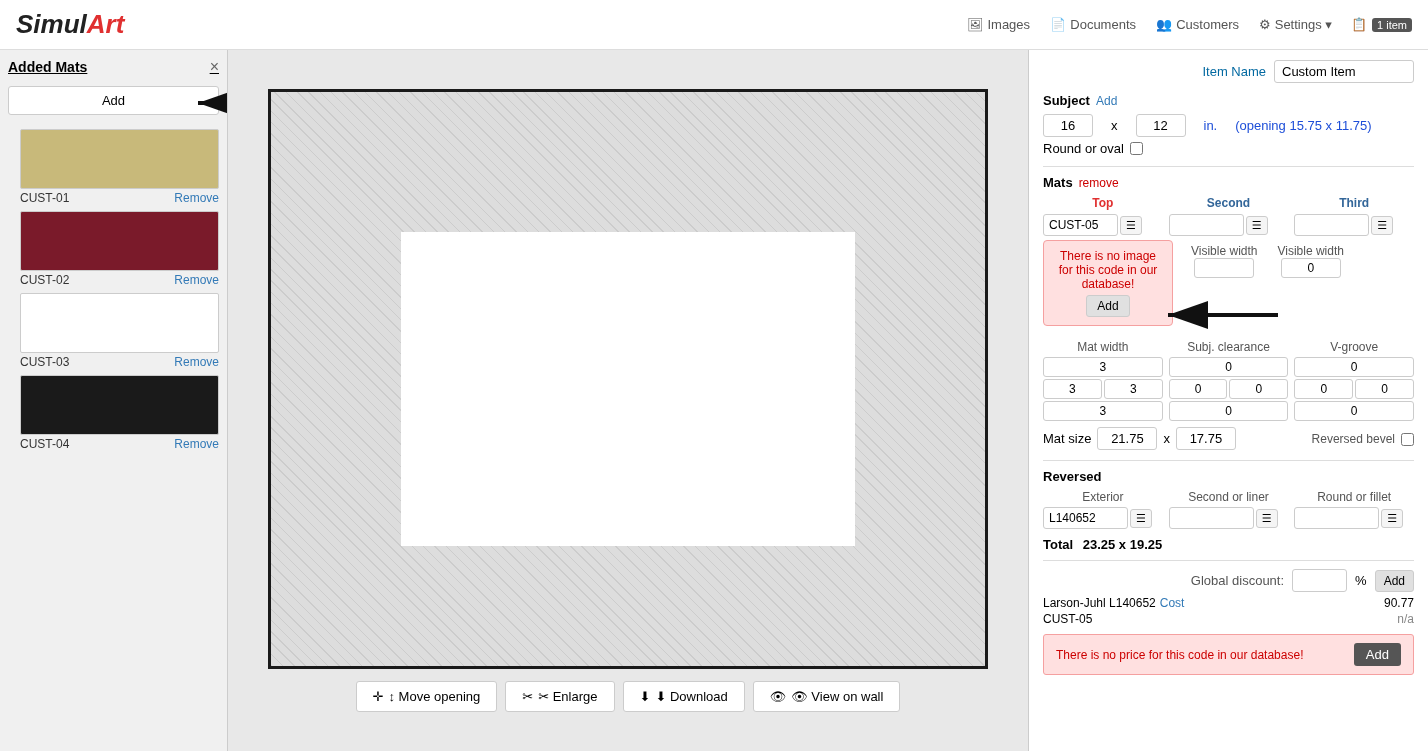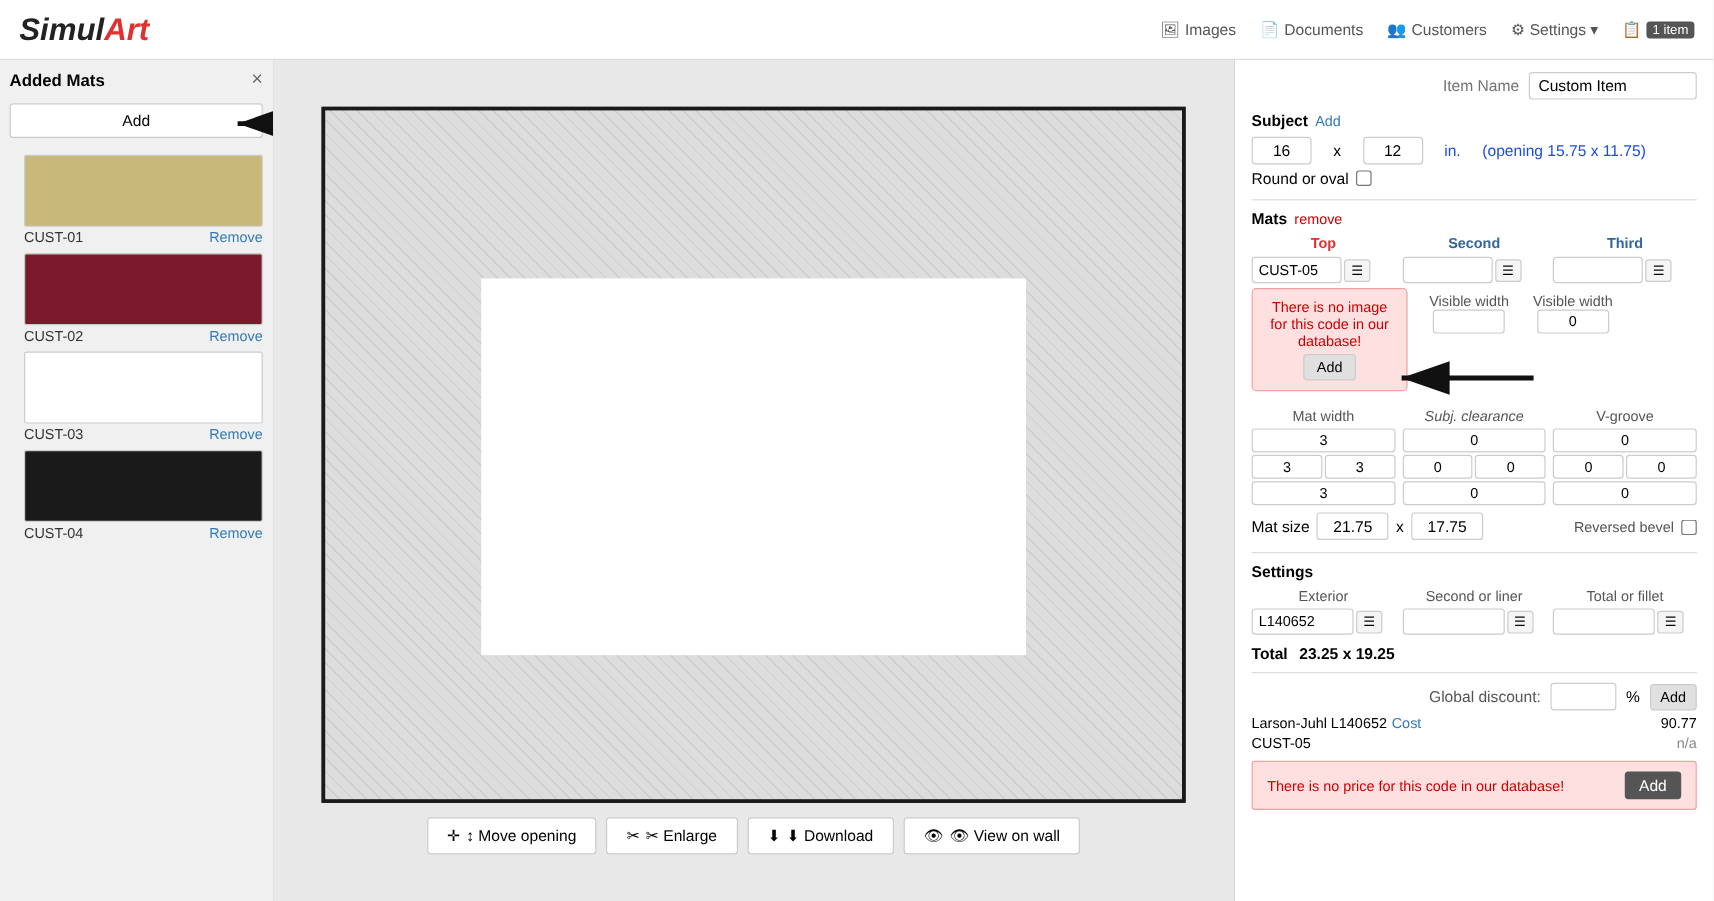--- a/index.html
+++ b/index.html
@@ -20,21 +20,21 @@
 
     
     .main-layout { display: flex; height: calc(751px - 50px); }
 
     
     .left-panel {
       width: 228px; background: #f0f0f0; border-right: 1px solid #ccc;
       display: flex; flex-direction: column; padding: 8px; gap: 6px; overflow-y: auto;
       flex-shrink: 0;
     }
-    .panel-header { display: flex; justify-content: space-between; align-items: center; margin-bottom: 4px; }
+    .panel-header { display: flex; justify-content: space-between; align-items: center; margin-bottom: 4px; text-decoration: underline; }
     .panel-title { font-size: 14px; font-weight: bold; }
     .close-btn { cursor: pointer; font-size: 16px; color: #666; background: none; border: none; }
     .add-btn {
       width: 100%; padding: 6px; background: #fff; border: 1px solid #ccc;
       border-radius: 3px; cursor: pointer; font-size: 13px; text-align: center;
     }
     .mat-item { display: flex; flex-direction: column; gap: 2px; margin-left: 12px; }
     .mat-swatch { height: 60px; border: 1px solid #ccc; border-radius: 2px; }
     .mat-swatch.tan { background: #c8b97a; }
     .mat-swatch.dark-red { background: #7a1a2a; }
@@ -72,21 +72,21 @@
       padding: 7px 16px; background: #fff; border: 1px solid #ccc;
       border-radius: 3px; cursor: pointer; font-size: 13px; display: flex; align-items: center; gap: 5px;
     }
 
     
     .right-panel {
       width: 400px; background: #fff; border-left: 1px solid #ccc;
       padding: 10px 14px; overflow-y: auto; flex-shrink: 0;
     }
     .item-name-row { display: flex; align-items: center; justify-content: flex-end; gap: 8px; margin-bottom: 10px; }
-    .item-name-label { font-size: 13px; color: #737373; }
+    .item-name-label { font-size: 13px; color: #0369a1; }
     .item-name-input { border: 1px solid #ccc; border-radius: 3px; padding: 3px 7px; font-size: 13px; width: 140px; }
 
     .section-header { font-weight: bold; font-size: 13px; margin-bottom: 6px; display: flex; align-items: center; gap: 6px; }
     .add-link { color: #337ab7; font-weight: normal; font-size: 12px; cursor: pointer; text-decoration: none; }
     .remove-link-red { color: #c00; font-weight: normal; font-size: 12px; cursor: pointer; }
 
     .subject-grid { display: flex; align-items: center; gap: 18px; margin-bottom: 4px; flex-wrap: wrap; }
     .subject-input { width: 50px; border: 1px solid #ccc; border-radius: 3px; padding: 3px 5px; font-size: 13px; text-align: center; }
     .subject-label { font-size: 13px; color: #1d4ed8; }
     .checkbox-row { display: flex; align-items: center; gap: 6px; margin-bottom: 10px; font-size: 13px; }
@@ -337,21 +337,21 @@
           <div style="font-size:12px; color:#555; text-align:center; margin-bottom:3px;">Mat width</div>
           <input type="text" style="width: 100%; border: 1px solid rgb(204, 204, 204); border-radius: 3px; padding: 2px 4px; font-size: 12px; text-align: center; margin-bottom: 2px;" value="3">
           <div style="display:flex; gap:2px; margin-bottom:2px;">
             <input type="text" style="width: 50%; border: 1px solid rgb(204, 204, 204); border-radius: 3px; padding: 2px 4px; font-size: 12px; text-align: center;" value="3">
             <input type="text" style="width: 50%; border: 1px solid rgb(204, 204, 204); border-radius: 3px; padding: 2px 4px; font-size: 12px; text-align: center;" value="3">
           </div>
           <input type="text" style="width: 100%; border: 1px solid rgb(204, 204, 204); border-radius: 3px; padding: 2px 4px; font-size: 12px; text-align: center;" value="3">
         </div>
 
         <div>
-          <div style="font-size:12px; color:#555; text-align:center; margin-bottom:3px;font-style:italic;">Subj. clearance</div>
+          <div style="font-size:12px; color:#555; text-align:center; margin-bottom:3px;">Subj. clearance</div>
           <input type="text" style="width: 100%; border: 1px solid rgb(204, 204, 204); border-radius: 3px; padding: 2px 4px; font-size: 12px; text-align: center; margin-bottom: 2px;" value="0">
           <div style="display:flex; gap:2px; margin-bottom:2px;">
             <input type="text" style="width: 50%; border: 1px solid rgb(204, 204, 204); border-radius: 3px; padding: 2px 4px; font-size: 12px; text-align: center;" value="0">
             <input type="text" style="width: 50%; border: 1px solid rgb(204, 204, 204); border-radius: 3px; padding: 2px 4px; font-size: 12px; text-align: center;" value="0">
           </div>
           <input type="text" style="width: 100%; border: 1px solid rgb(204, 204, 204); border-radius: 3px; padding: 2px 4px; font-size: 12px; text-align: center;" value="0">
         </div>
 
         <div>
           <div style="font-size:12px; color:#555; text-align:center; margin-bottom:3px;">V-groove</div>
@@ -373,39 +373,39 @@
           <span style="font-size:12px; color:#555;">Reversed bevel</span>
           <input type="checkbox" style="">
         </div>
       </div>
     </div>
 
     <hr class="divider">
 
     <div class="mouldings-section">
       <div class="section-header">
-        <span>Settings</span>
+        <span>Reversed</span>
       </div>
       <div class="mouldings-grid">
         <div>
           <div class="moulding-col-label">Exterior</div>
           <div class="moulding-select">
             <input class="moulding-input" type="text" value="L140652" style="">
             <button class="moulding-menu-btn">☰</button>
           </div>
         </div>
         <div>
           <div class="moulding-col-label">Second or liner</div>
           <div class="moulding-select">
             <input class="moulding-input" type="text" value="" style="">
             <button class="moulding-menu-btn">☰</button>
           </div>
         </div>
         <div>
-          <div class="moulding-col-label">Total or fillet</div>
+          <div class="moulding-col-label">Round or fillet</div>
           <div class="moulding-select">
             <input class="moulding-input" type="text" value="" style="">
             <button class="moulding-menu-btn">☰</button>
           </div>
         </div>
       </div>
     </div>
 
     <div class="total-row">
       <span>Total</span>

